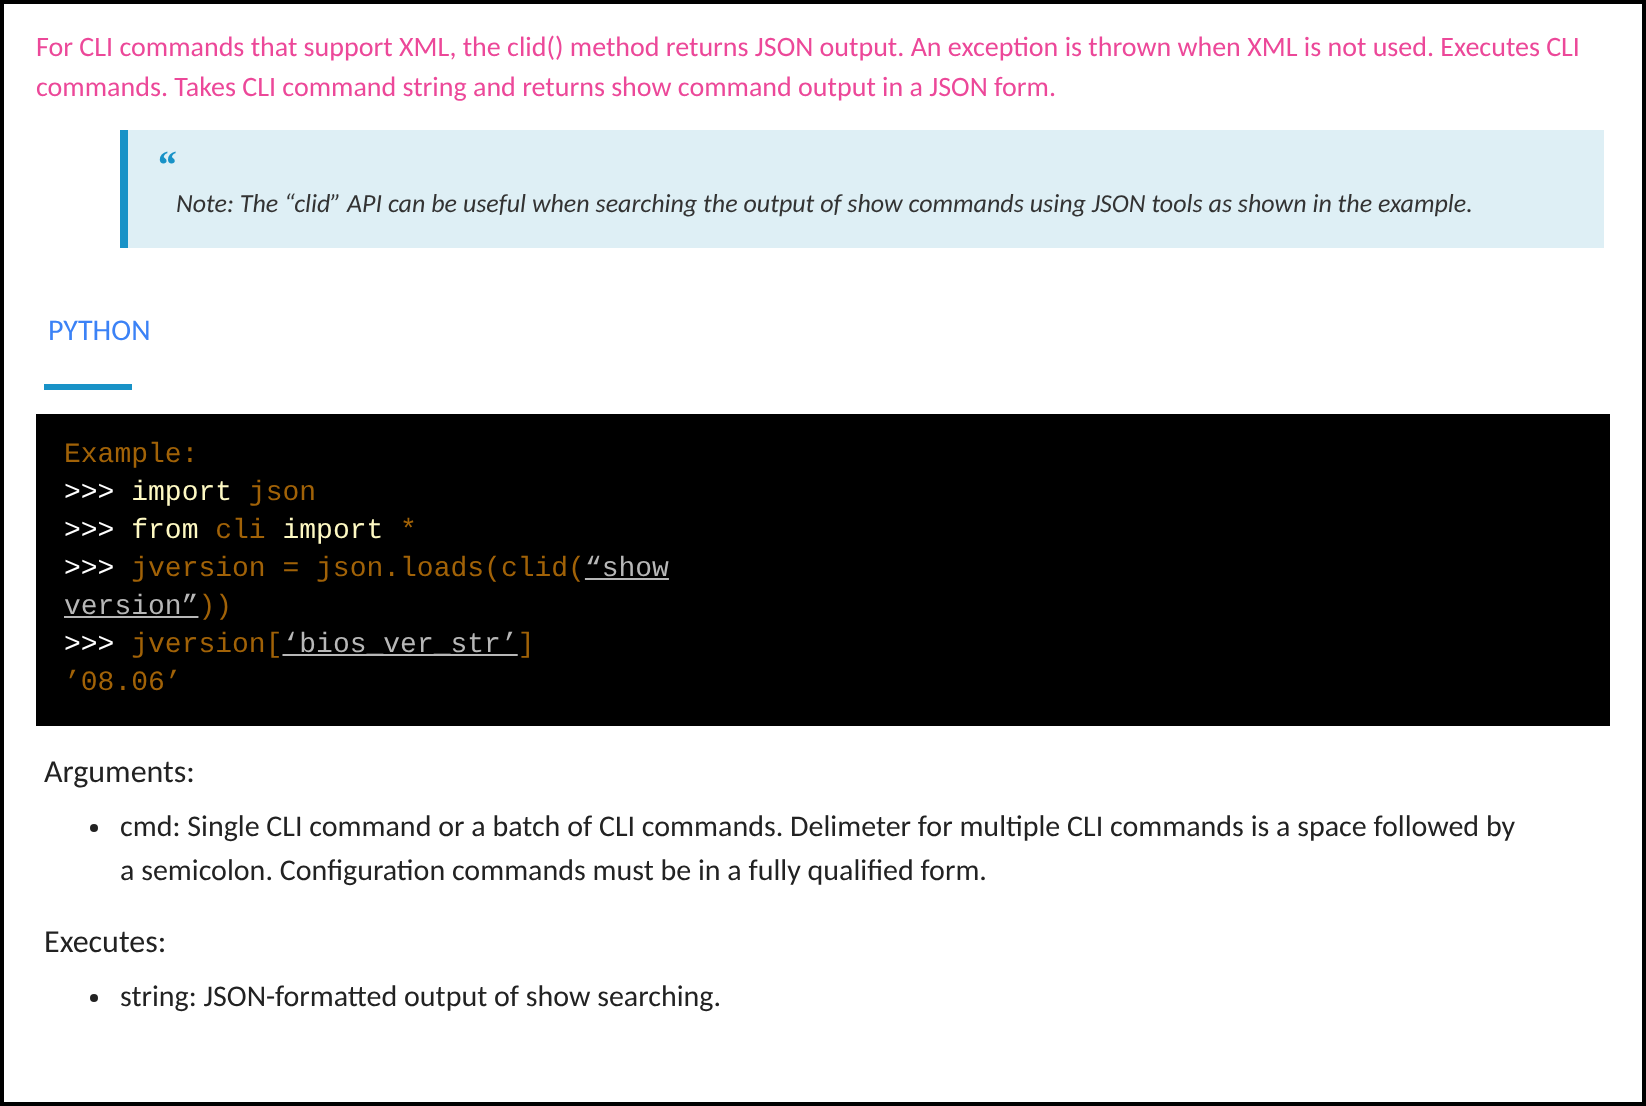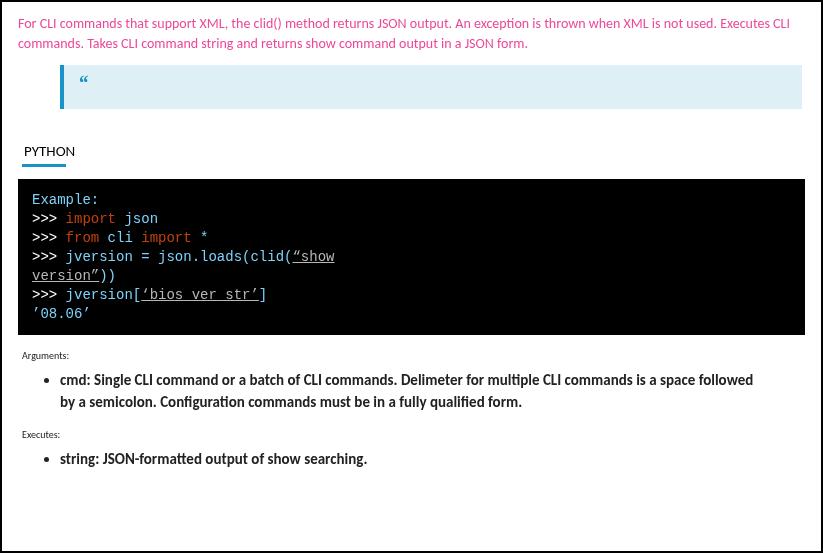--- a/index.html
+++ b/index.html
@@ -44,73 +44,73 @@
       padding-left: 10px;
     }
     .lang-label {
       margin-left: 4px;
       margin-top: 14px;
       margin-bottom: 6px;
       display: inline-block;
     }
     .lang-label .text {
       font-size: 15px;
-      color: #000000;
-      padding: 0 2px 3px 2px;
+      color: #3b82f6;
+      padding: 0 2px 16px 2px;
       display: inline-block;
     }
     .lang-label .underline {
       height: 3px;
       width: 44px;
       background: #1892c7;
       margin-top: 1px;
     }
     .code-block {
       background: #000;
       color: #fff;
       font-family: "Courier New", Courier, monospace;
       font-size: 14px;
       line-height: 1.35;
       padding: 12px 14px 12px 14px;
       margin: 6px 0 14px 0;
       white-space: pre;
       width: 100%;
     }
     .code-line { display: block; }
-    .tok-key { color: #c2410c; } 
+    .tok-key { color: #fef9c3; } 
     .tok-str { color: #b7b7b7; text-decoration: underline; } 
-    .tok-white { color: #7dd3fc; }
+    .tok-white { color: #a16207; }
     .tok-prompt { color: #fff; }
     .section-heading {
-      font-size: 10px;
+      font-size: 16px;
       color: #222;
       margin: 6px 0 8px 4px;
     }
     ul.doc-list {
       list-style: disc;
       margin: 0 0 14px 42px;
       padding: 0;
     }
     ul.doc-list li {
       font-size: 15px;
       color: #222;
       line-height: 1.45;
       padding-right: 40px;
-      font-weight: bold;
     }
   </style>
 </head>
 <body>
 
 
 
 <p class="intro">For CLI commands that support XML, the clid() method returns JSON output. An exception is thrown when XML  is not used. Executes CLI commands. Takes CLI command string and returns show command output in a JSON form.</p>
 
 <div class="note-block">
   <div class="quote-mark">“</div>
+  <div class="note-text">Note: The “clid” API can be useful when searching the output of show  commands using JSON tools as shown in the example.</div>
 </div>
 
 <div class="lang-label">
   <div class="text">PYTHON</div>
   <div class="underline"></div>
 </div>
 
 <div class="code-block"><span class="code-line"><span class="tok-white">Example:</span></span><span class="code-line"><span class="tok-prompt">&gt;&gt;&gt; </span><span class="tok-key">import</span><span class="tok-white"> json</span></span><span class="code-line"><span class="tok-prompt">&gt;&gt;&gt; </span><span class="tok-key">from</span><span class="tok-white"> cli </span><span class="tok-key">import</span><span class="tok-white"> *</span></span><span class="code-line"><span class="tok-prompt">&gt;&gt;&gt; </span><span class="tok-white">jversion = json.loads(clid(</span><span class="tok-str">“show</span></span><span class="code-line"><span class="tok-str">version”</span><span class="tok-white">))</span></span><span class="code-line"><span class="tok-prompt">&gt;&gt;&gt; </span><span class="tok-white">jversion[</span><span class="tok-str">‘bios_ver_str’</span><span class="tok-white">]</span></span><span class="code-line"><span class="tok-white">’08.06’</span></span></div>
 
 <div class="section-heading">Arguments:</div>

